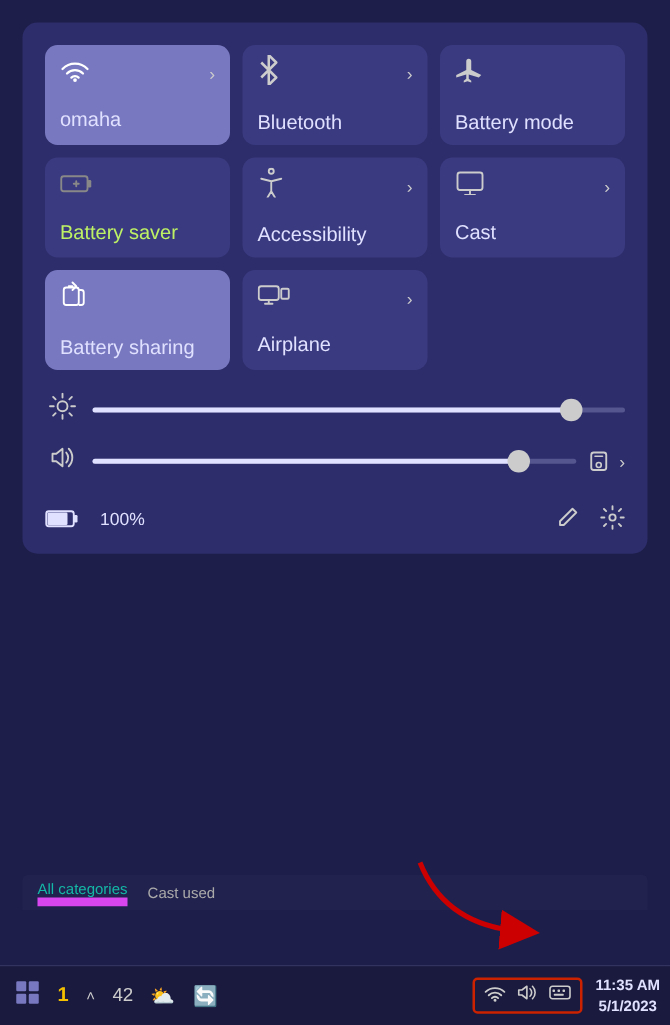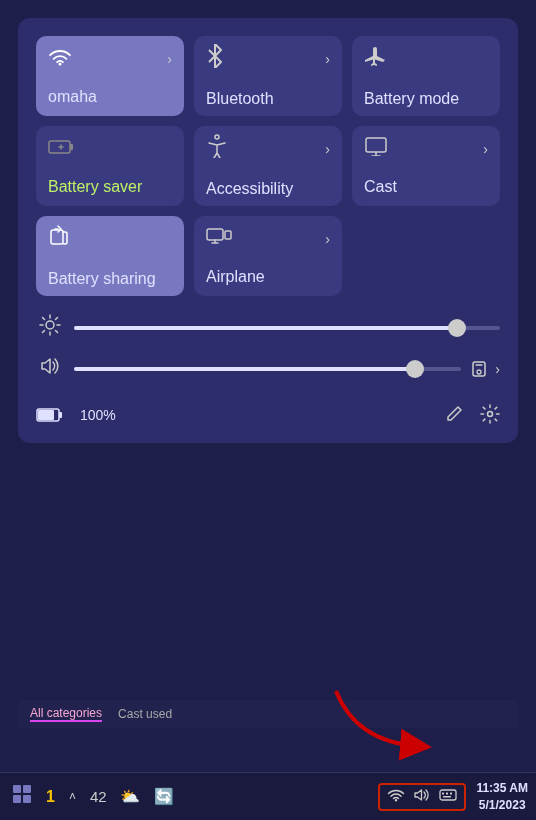--- a/index.html
+++ b/index.html
@@ -248,22 +248,22 @@
       padding: 0 12px;
       font-size: 12px;
       color: #aaa;
       border-radius: 4px 4px 0 0;
     }
 
     .cat-item {
       cursor: pointer;
     }
     .cat-item.active {
-      color: #f9a8d4;
-      border-bottom: 2px solid #d946ef;
+      color: #14b8a6;
+      border-bottom: 7px solid #d946ef;
     }
   </style>
 </head>
 <body>
 
 <div class="panel">
 
   <div class="tile-grid">
 
     <div class="tile active">

